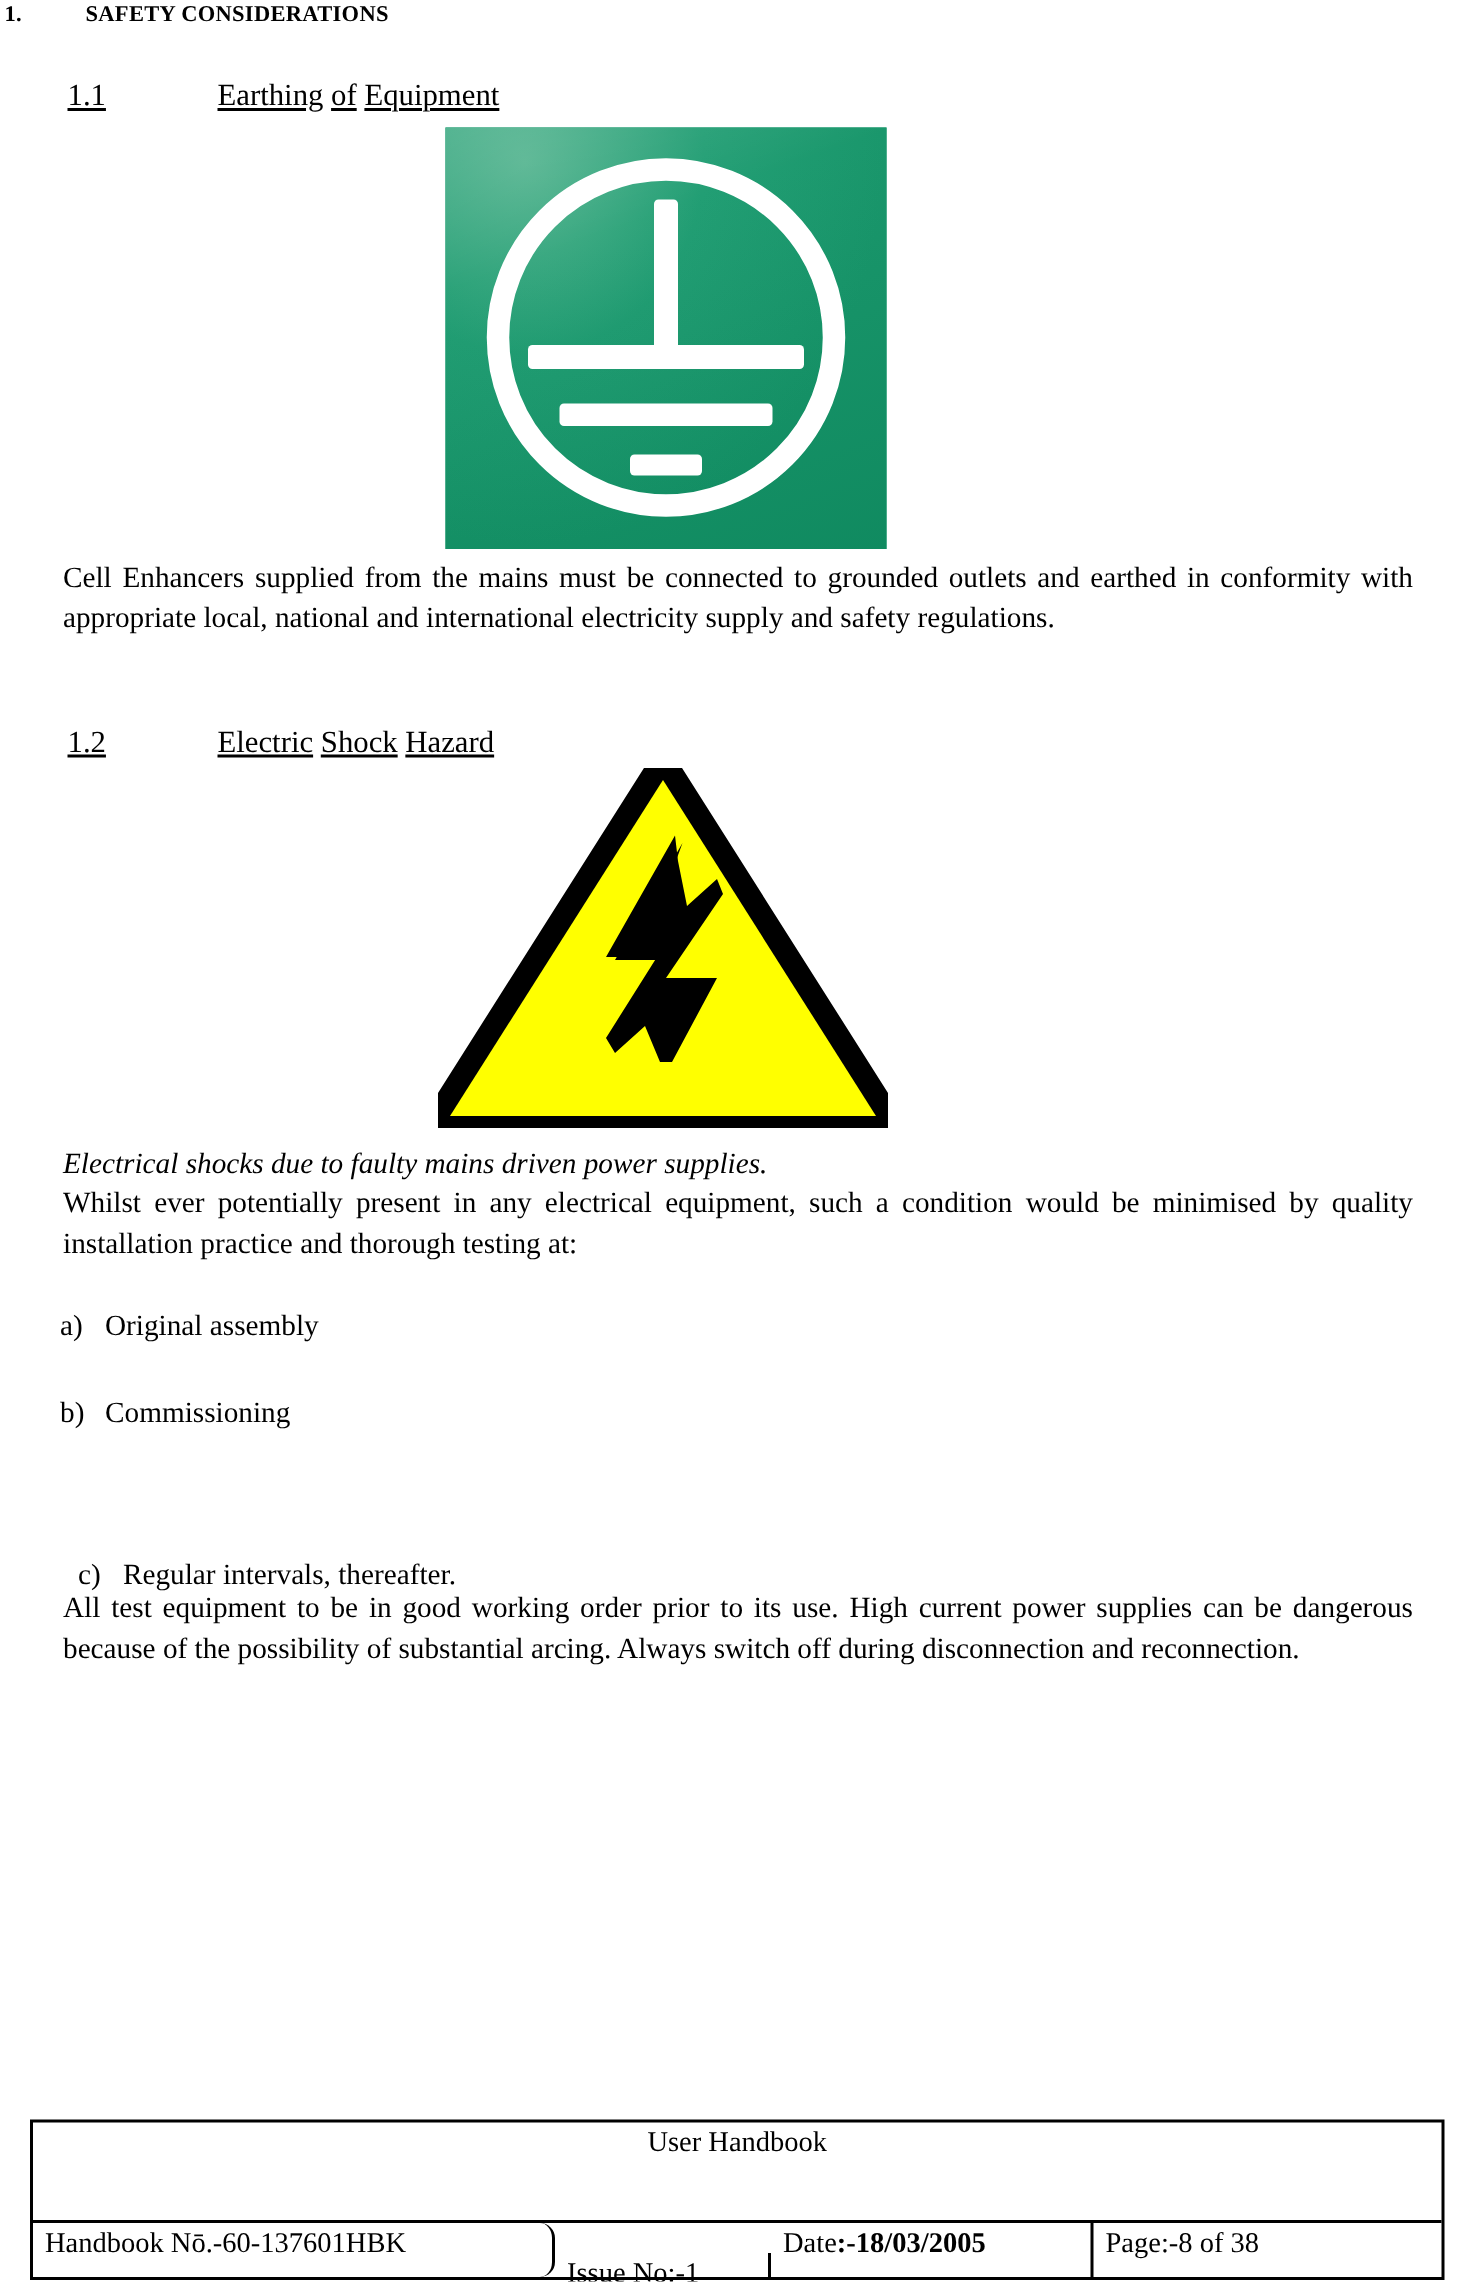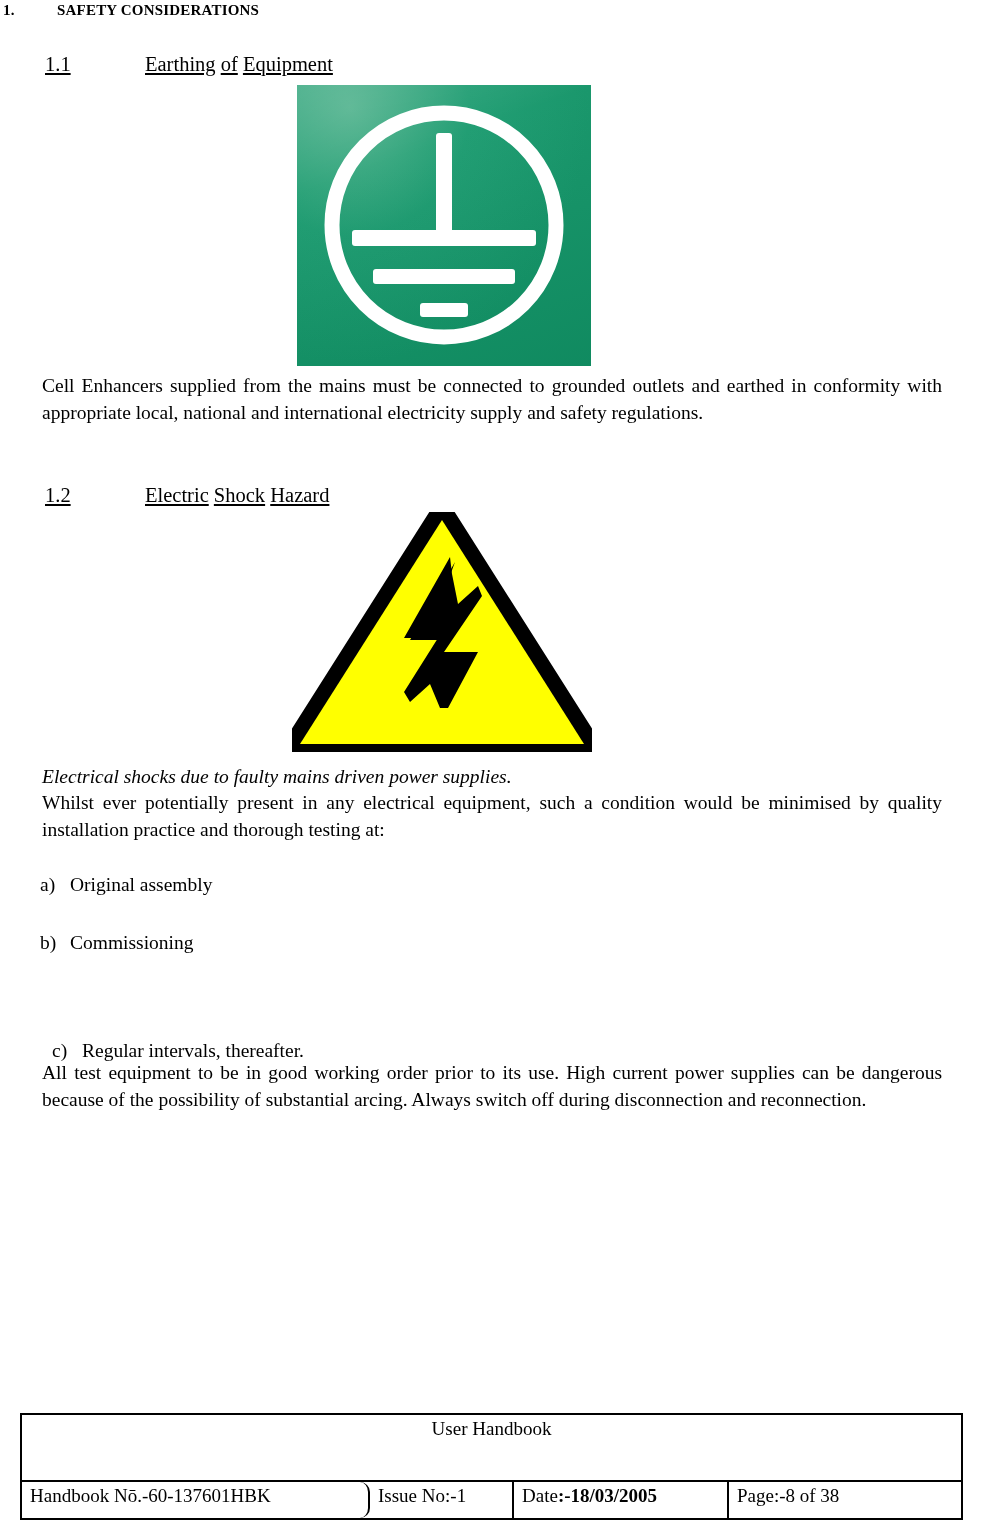--- a/index.html
+++ b/index.html
@@ -178,21 +178,21 @@
     font-size: 19px;
   }
   .footer .rb-cell {
     box-sizing: border-box;
     padding: 3px 0 0 8px;
     border-right: 2.2px solid #000;
     white-space: nowrap;
   }
   .footer .rb-cell:last-child { border-right: none; }
   .c-handbook { width: 348px; border-radius: 10px; }
-  .c-issue    { width: 144px; }
+  .c-issue    { width: 144px; margin-top: 20px; }
   .c-date     { width: 215px; }
   .c-page     { flex: 1; }
   .b { font-weight: bold; }
 
   
   .afl-mark {
     position: absolute;
     left: 62px;
     top: 0px;
     right: 6px;

